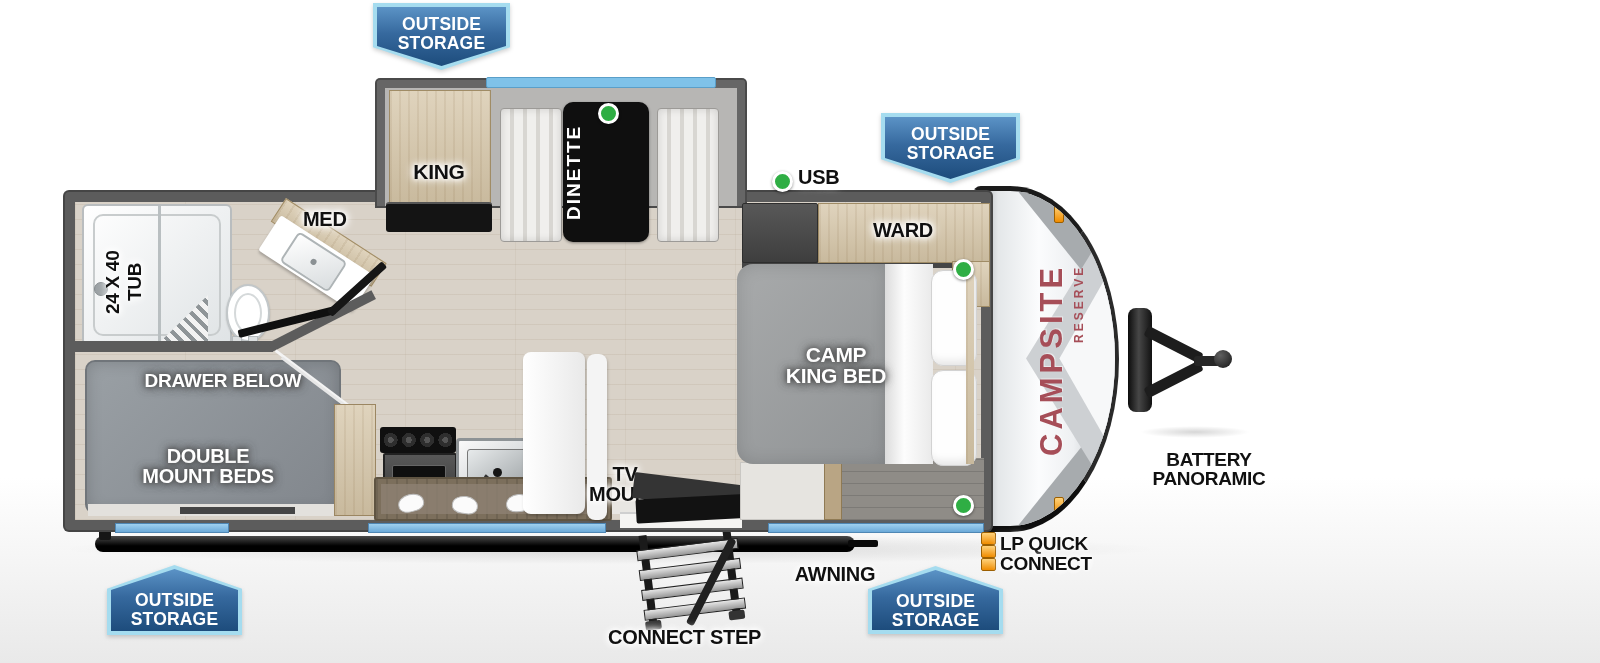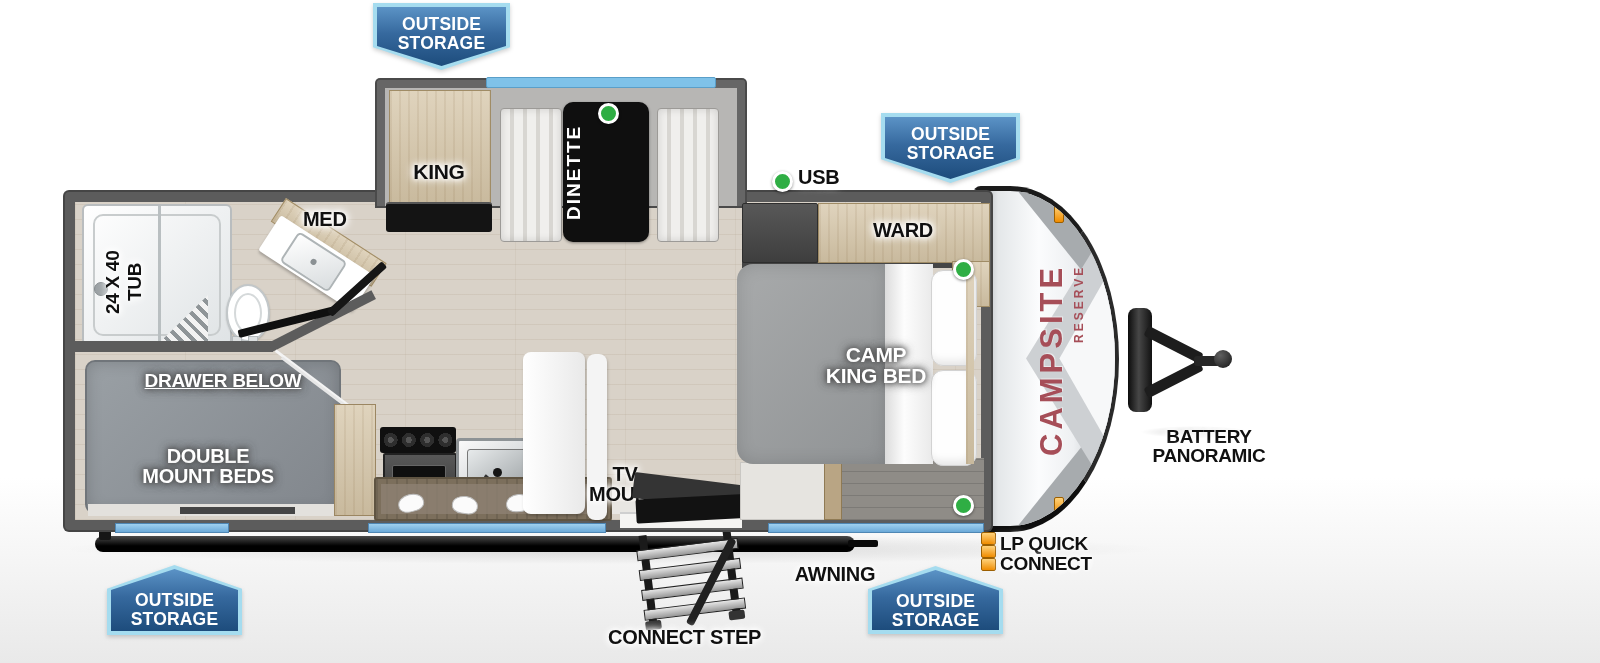--- a/index.html
+++ b/index.html
@@ -126,21 +126,21 @@
   </div>
   <div class="lbl" style="left:303px;top:208px;font-size:20px;">MED</div>
 
   <div class="abs wall" style="left:65px;top:341px;width:208px;height:11px;"></div>
   <div class="abs wall" style="left:264px;top:316px;width:116px;height:10px;transform:rotate(-27deg);"></div>
   <div class="abs" style="left:237px;top:318px;width:100px;height:8px;background:#101010;border-radius:2px;transform:rotate(-14deg);"></div>
   <div class="abs" style="left:320px;top:285px;width:74px;height:8px;background:#161616;border-radius:2px;transform:rotate(-42deg);"></div>
 
   <div class="abs" style="left:85px;top:360px;width:252px;height:150px;border-radius:10px;border:2px solid #70757a;
               background:linear-gradient(135deg,#9aa0a5,#81868c);box-shadow:inset 0 0 16px rgba(0,0,0,.18);"></div>
-  <div class="lbl-w" style="left:140px;top:370px;width:166px;font-size:19px;text-align:center;text-decoration:underline;">DRAWER BELOW</div>
+  <div class="lbl-w" style="left:140px;top:370px;width:166px;font-size:19px;text-align:center;">DRAWER BELOW</div>
   <div class="lbl-w two" style="left:128px;top:426px;width:160px;font-size:20px;margin-top:20px;">
     <div>DOUBLE</div>
     <div>MOUNT BEDS</div>
   </div>
   <div class="abs" style="left:266px;top:378px;width:96px;height:3px;background:#f4f4f4;transform:rotate(37deg);"></div>
   <div class="abs" style="left:272px;top:385px;width:96px;height:3px;background:#e7e7e7;transform:rotate(37deg);"></div>
   <div class="abs wood" style="left:334px;top:404px;width:40px;height:110px;border:1px solid #9b8662;"></div>
   <div class="abs" style="left:88px;top:504px;width:246px;height:12px;background:#e3e1dd;"></div>
   <div class="abs" style="left:180px;top:507px;width:115px;height:7px;background:#454545;"></div>
 
@@ -185,21 +185,21 @@
   <div class="abs" style="left:740px;top:462px;width:86px;height:56px;background:#e6e4e0;border:1px solid #c9c7c3;"></div>
   <div class="abs darkwood" style="left:826px;top:458px;width:158px;height:62px;"></div>
   <div class="abs" style="left:824px;top:461px;width:16px;height:57px;background:#b9a584;border:1px solid #8f7a54;"></div>
 
   <div class="abs" style="left:737px;top:264px;width:150px;height:200px;border-radius:16px 0 0 16px;
               background:linear-gradient(135deg,#a8aaab,#909395);box-shadow:inset 0 0 18px rgba(0,0,0,.14);"></div>
   <div class="abs" style="left:885px;top:264px;width:48px;height:200px;background:linear-gradient(90deg,#dcdcdc,#fdfdfd 40%,#e9e9e9);"></div>
   <div class="pillow" style="left:931px;top:270px;"></div>
   <div class="pillow" style="left:931px;top:370px;"></div>
   <div class="abs wood" style="left:966px;top:264px;width:8px;height:200px;"></div>
-  <div class="lbl-w two" style="left:737px;top:344px;width:198px;font-size:21px;padding-left:40px;">
+  <div class="lbl-w two" style="left:737px;top:344px;width:198px;font-size:21px;">
     <div>CAMP</div>
     <div>KING BED</div>
   </div>
 
   <div class="abs" style="left:115px;top:523px;width:112px;height:8px;background:linear-gradient(180deg,#9fd0ef,#6ba9d8);border:1px solid #4f87b4;"></div>
   <div class="abs" style="left:368px;top:523px;width:236px;height:8px;background:linear-gradient(180deg,#9fd0ef,#6ba9d8);border:1px solid #4f87b4;"></div>
   <div class="abs" style="left:768px;top:523px;width:214px;height:8px;background:linear-gradient(180deg,#9fd0ef,#6ba9d8);border:1px solid #4f87b4;"></div>
 
   <div class="dot" style="left:598px;top:103px;"></div>
   <div class="dot" style="left:772px;top:171px;"></div>
@@ -208,21 +208,21 @@
   <div class="lbl" style="left:798px;top:166px;font-size:20px;">USB</div>
 
   <div class="abs orange" style="left:981px;top:532px;width:13px;height:11px;"></div>
   <div class="abs orange" style="left:981px;top:545px;width:13px;height:11px;"></div>
   <div class="abs orange" style="left:981px;top:558px;width:13px;height:11px;"></div>
   <div class="lbl" style="left:1000px;top:534px;font-size:19px;line-height:1.05;text-align:left;white-space:normal;width:100px;">
     <div>LP QUICK</div>
     <div>CONNECT</div>
   </div>
 
-  <div class="lbl two" style="left:1128px;top:427px;width:162px;font-size:19px;">
+  <div class="lbl two" style="left:1128px;top:450px;width:162px;font-size:19px;">
     <div>BATTERY</div>
     <div>PANORAMIC</div>
   </div>
   <div class="lbl" style="left:790px;top:563px;width:90px;font-size:20px;text-align:center;">AWNING</div>
   <div class="lbl" style="left:608px;top:626px;width:140px;font-size:20px;text-align:center;">CONNECT STEP</div>
 
   <div class="abs banner bd" style="left:373px;top:3px;width:137px;height:67px;">
     <div class="b-out"></div>
     <div class="b-in"></div>
     <div class="b-txt">

